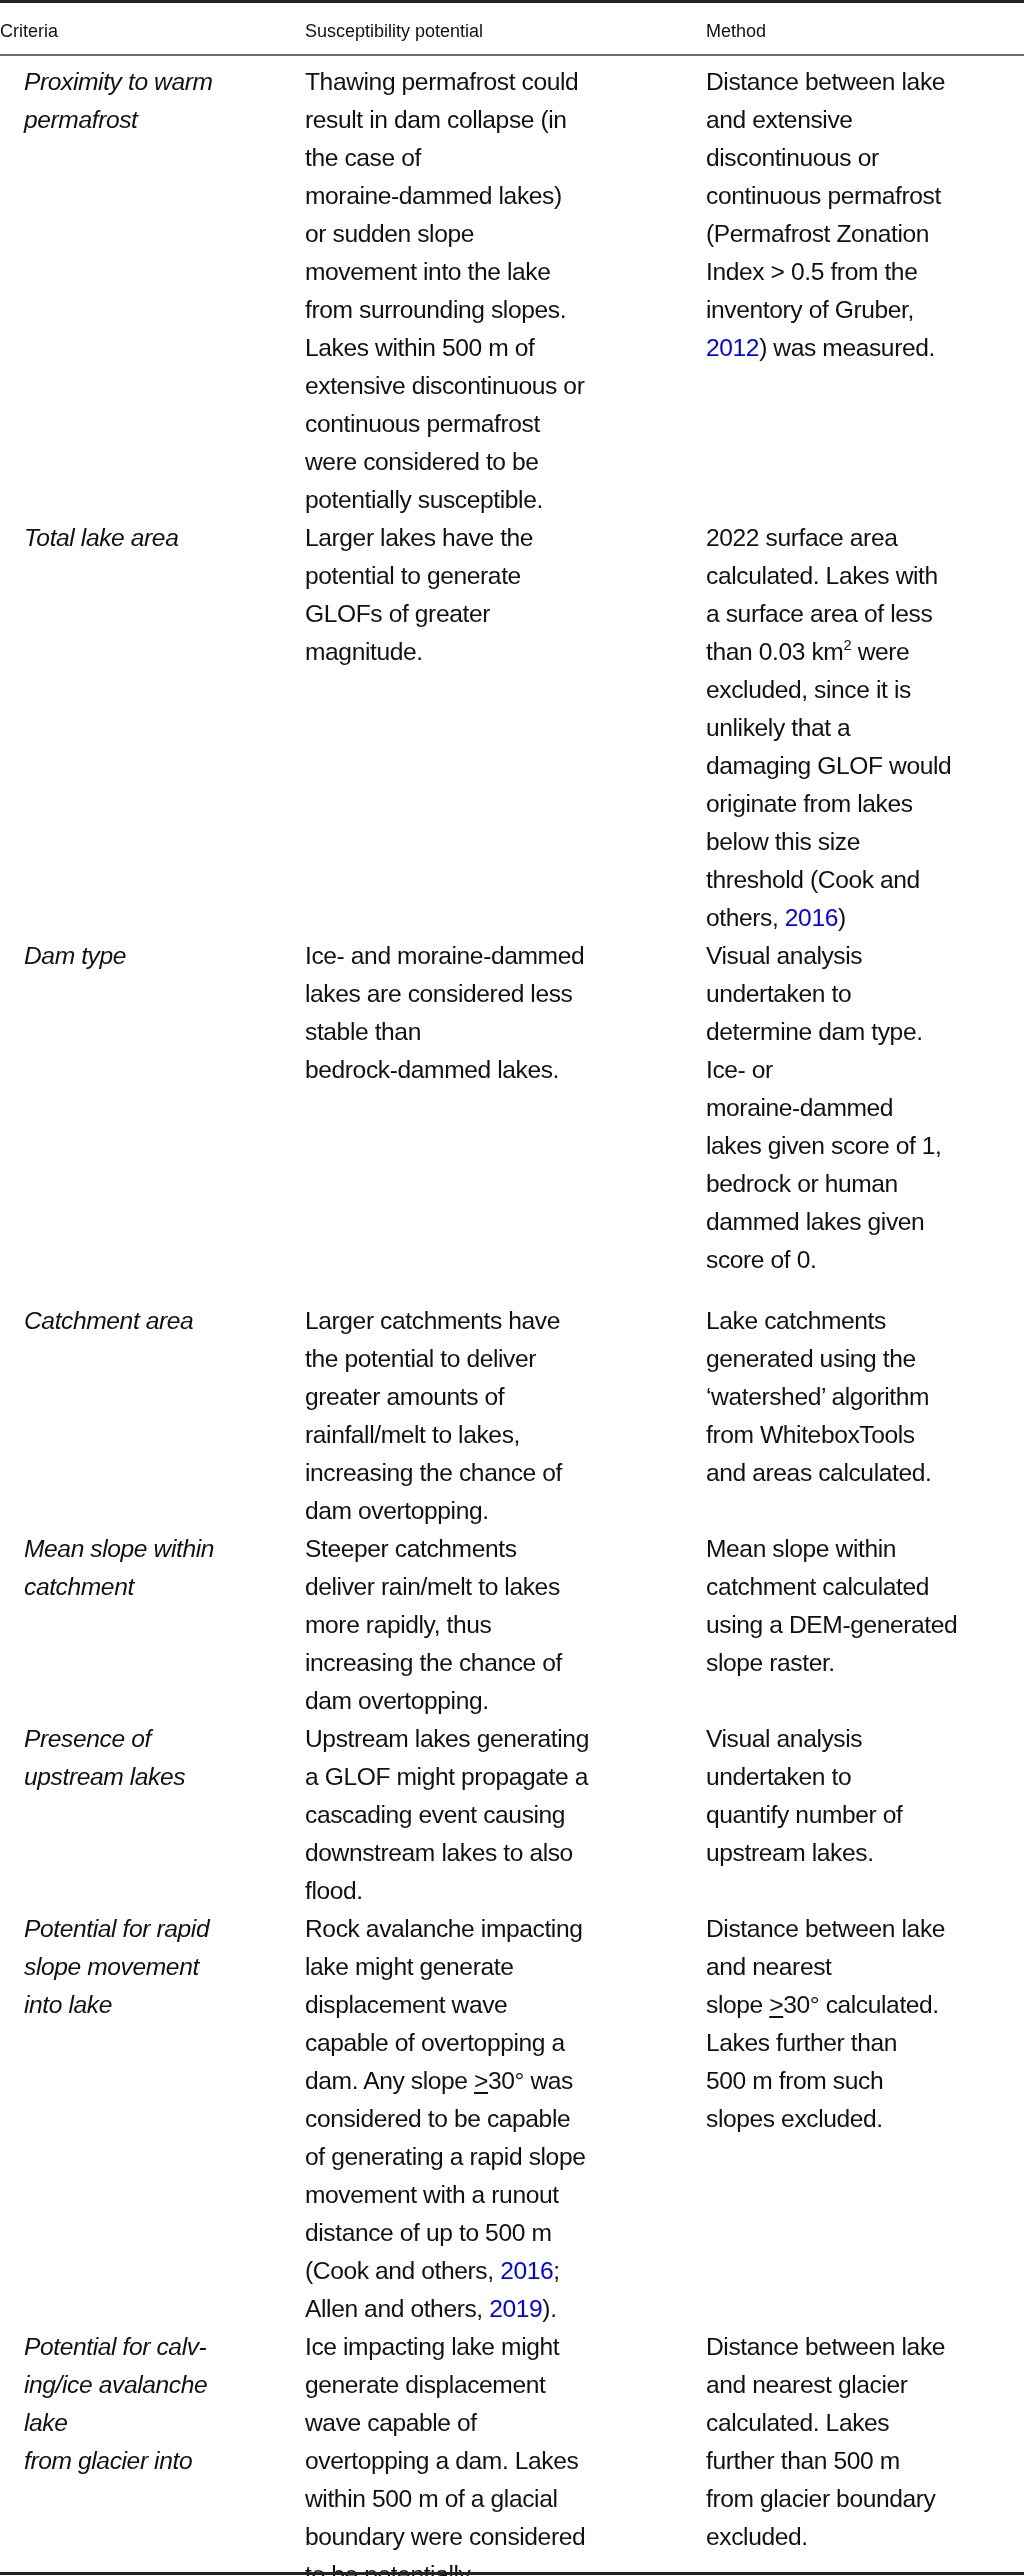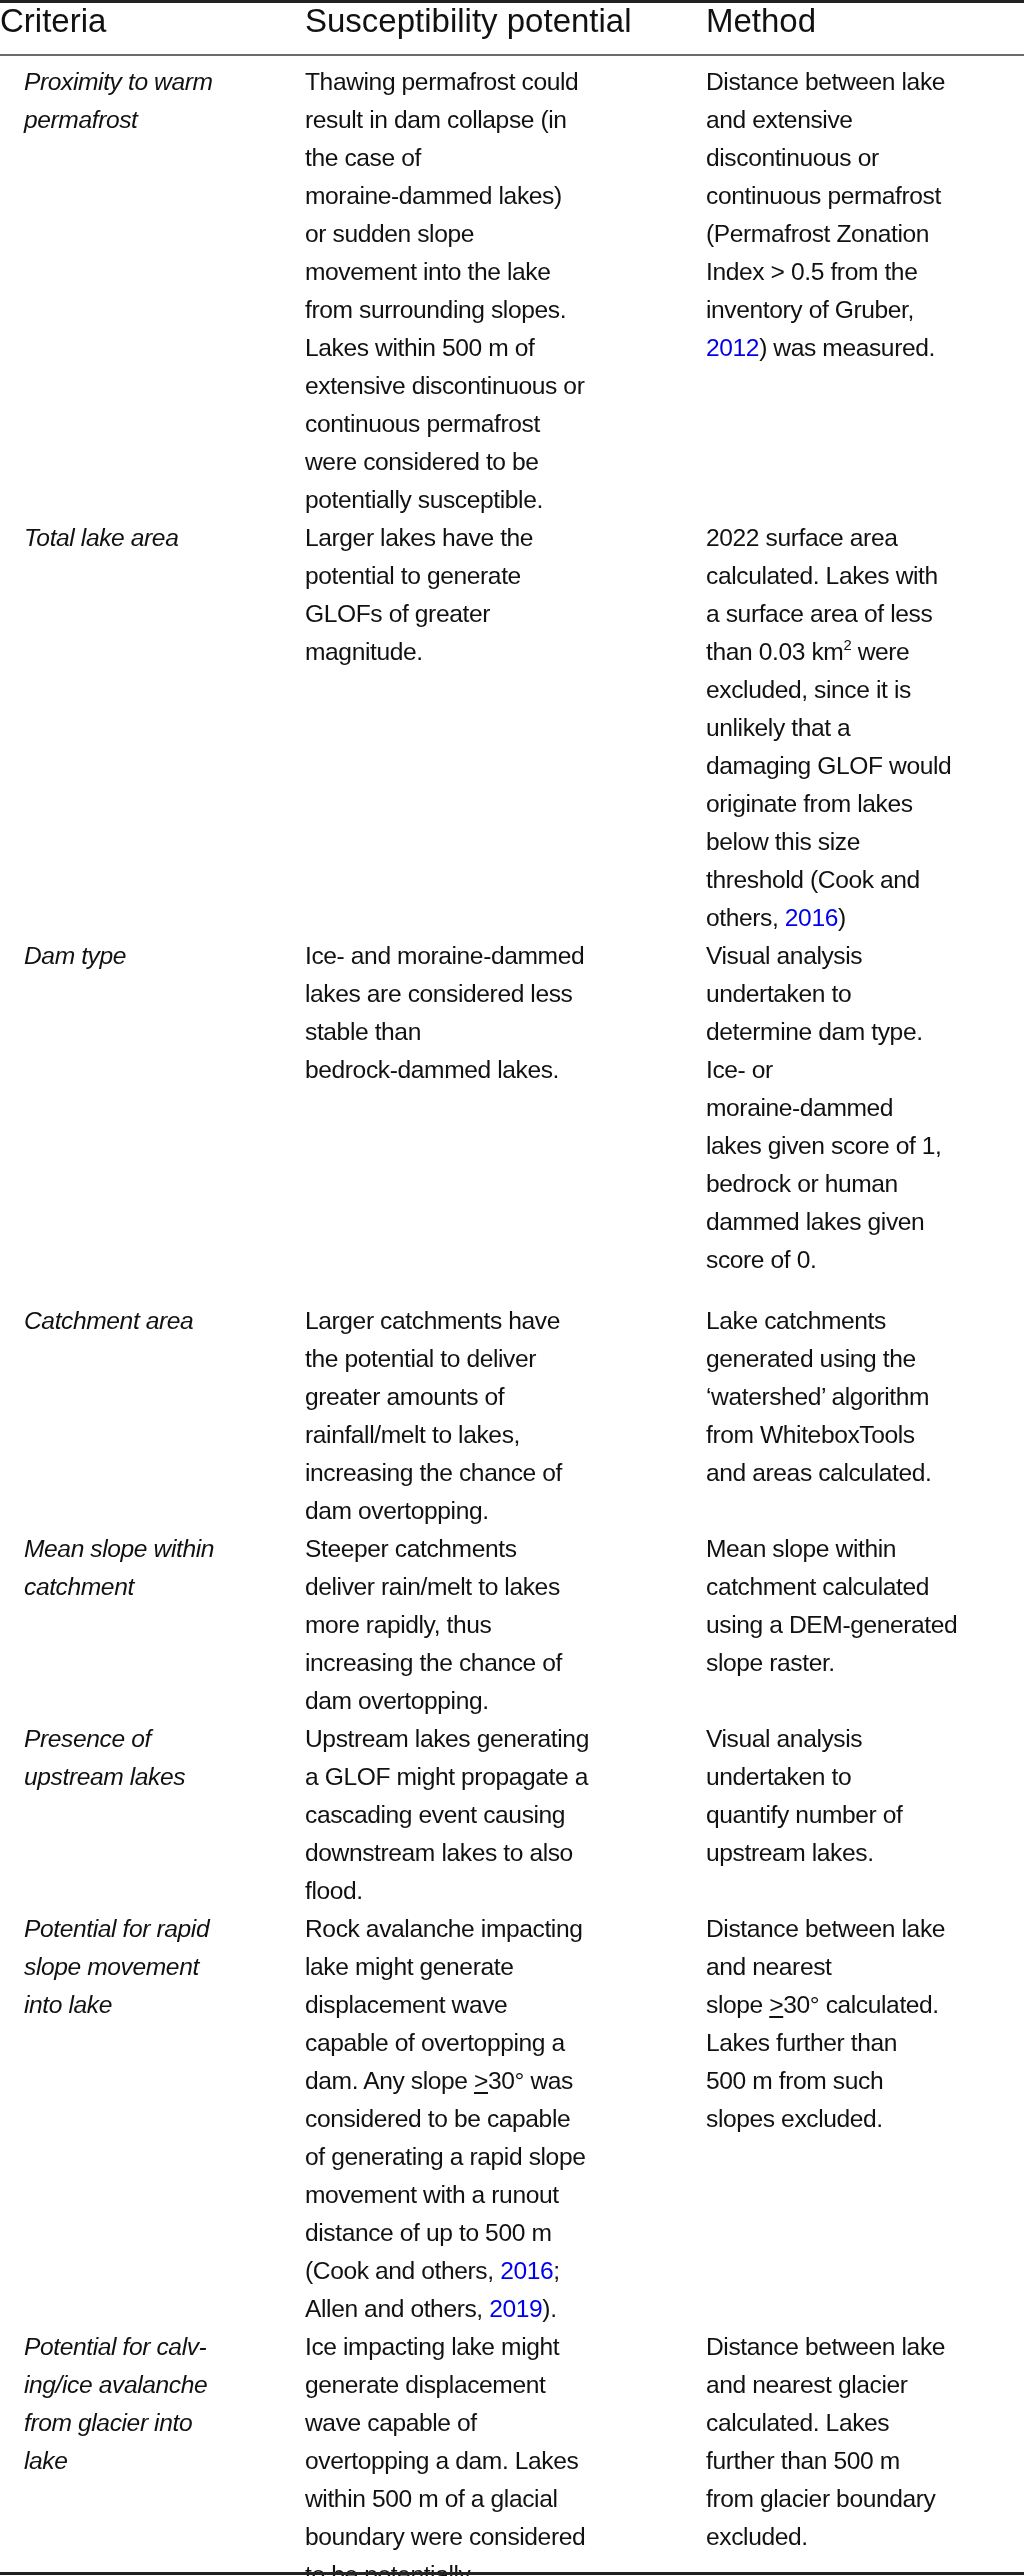--- a/index.html
+++ b/index.html
@@ -8,22 +8,22 @@
     font-family: "Liberation Sans", "DejaVu Sans", sans-serif;
     color: #111111;
   }
   .table {
     position: absolute; left: 0; top: 0; width: 1024px;
   }
   .rule-top { position: absolute; left: 0; top: 0; width: 1024px; height: 3px; background: #222; }
   .rule-head { position: absolute; left: 0; top: 54px; width: 1024px; height: 2px; background: #6a6a6a; }
   .rule-bottom { position: absolute; left: 0; top: 2572px; width: 1024px; height: 3px; background: #222; }
   .header {
-    position: absolute; left: 0; top: 2px; width: 1024px; height: 39px;
-    font-size: 33px; line-height: 38px;
+    position: absolute; left: 0; top: 12px; width: 1024px; height: 39px;
+    font-size: 18px; line-height: 38px;
   }
   .header span { position: absolute; top: 0; white-space: nowrap; }
   .c1 { left: 0; }
   .c2 { left: 305px; }
   .c3 { left: 706px; }
   .body-rows { position: absolute; left: 0; top: 63px; width: 1024px; }
   .row { position: relative; width: 1024px; }
   .cell {
     position: absolute; top: 0;
     font-size: 24.6px; line-height: 38px; letter-spacing: -0.4px;
@@ -207,22 +207,22 @@
           <span class="line"><span>slope </span><span class="ge">&gt;</span><span>30° calculated.</span></span>
           <span class="line">Lakes further than</span>
           <span class="line">500 m from such</span>
           <span class="line">slopes excluded.</span>
         </div>
       </div>
       <div class="row" style="height: 342px;">
         <div class="cell c1">
           <span class="line">Potential for calv-</span>
           <span class="line">ing/ice avalanche</span>
+          <span class="line">lake</span>
           <span class="line">from glacier into</span>
-          <span class="line">lake</span>
         </div>
         <div class="cell c2">
           <span class="line">Ice impacting lake might</span>
           <span class="line">generate displacement</span>
           <span class="line">wave capable of</span>
           <span class="line">overtopping a dam. Lakes</span>
           <span class="line">within 500 m of a glacial</span>
           <span class="line">boundary were considered</span>
           <span class="line">to be potentially</span>
           <span class="line">susceptible (Cook and</span>

